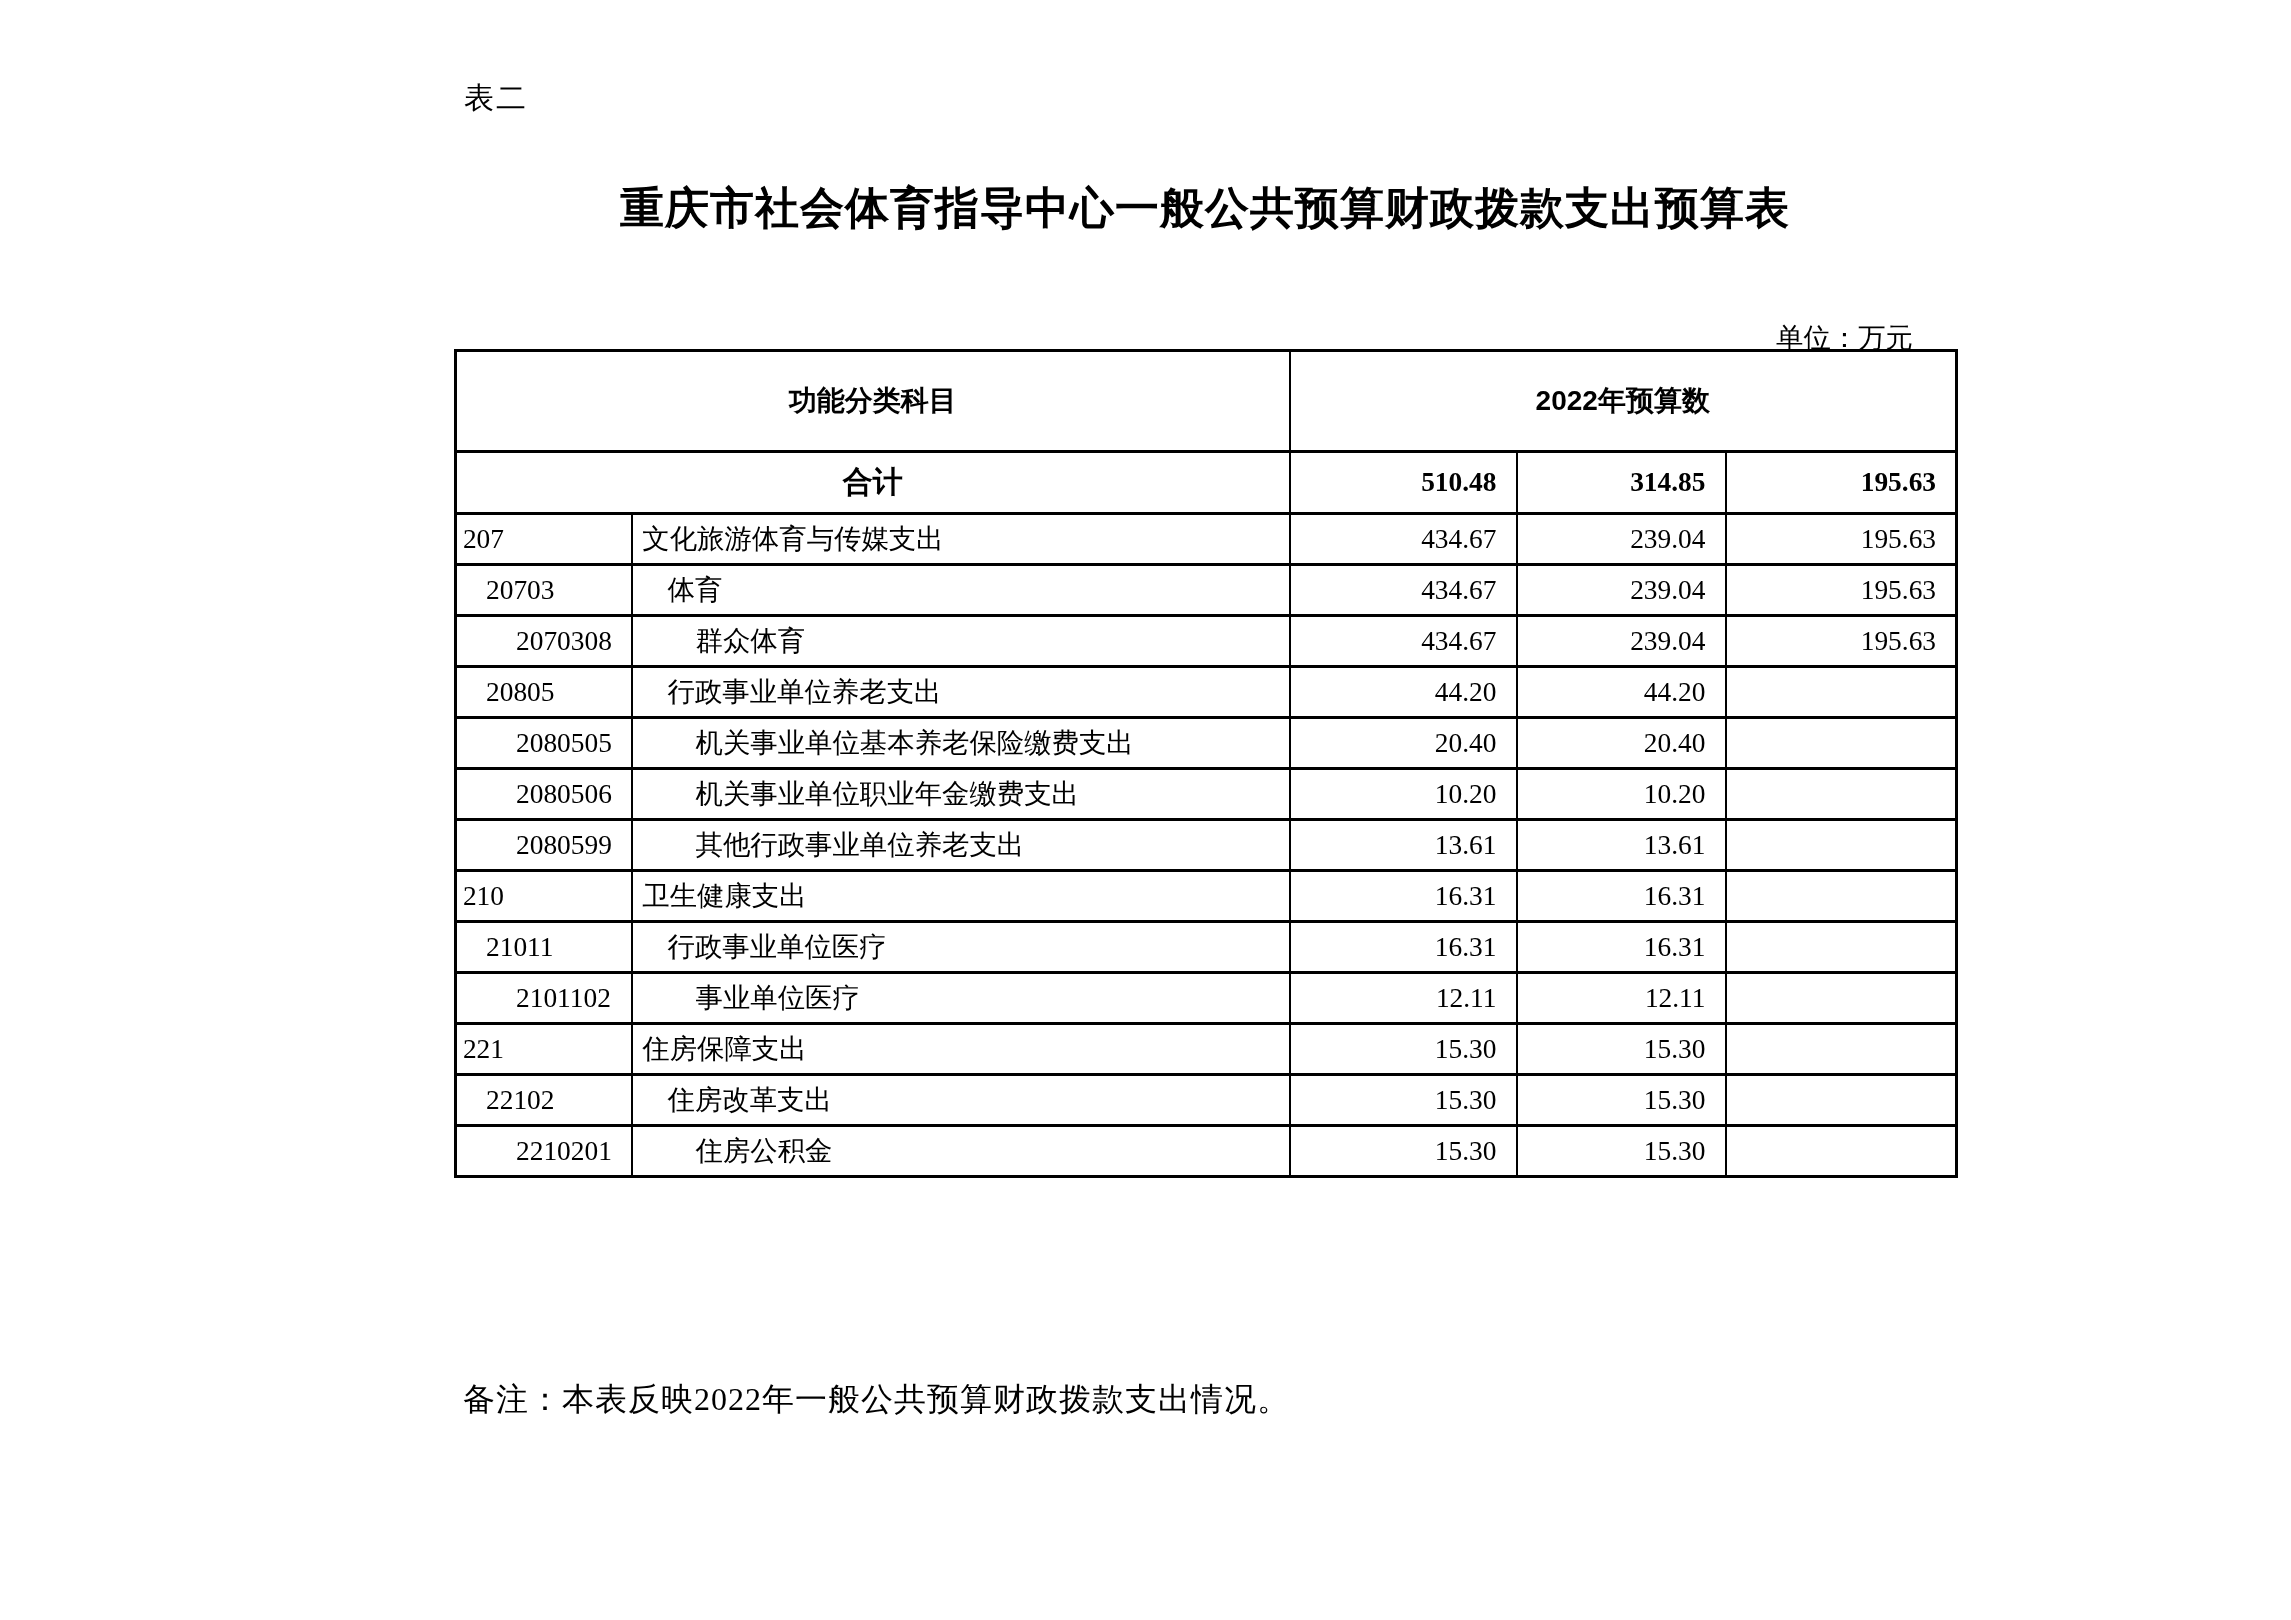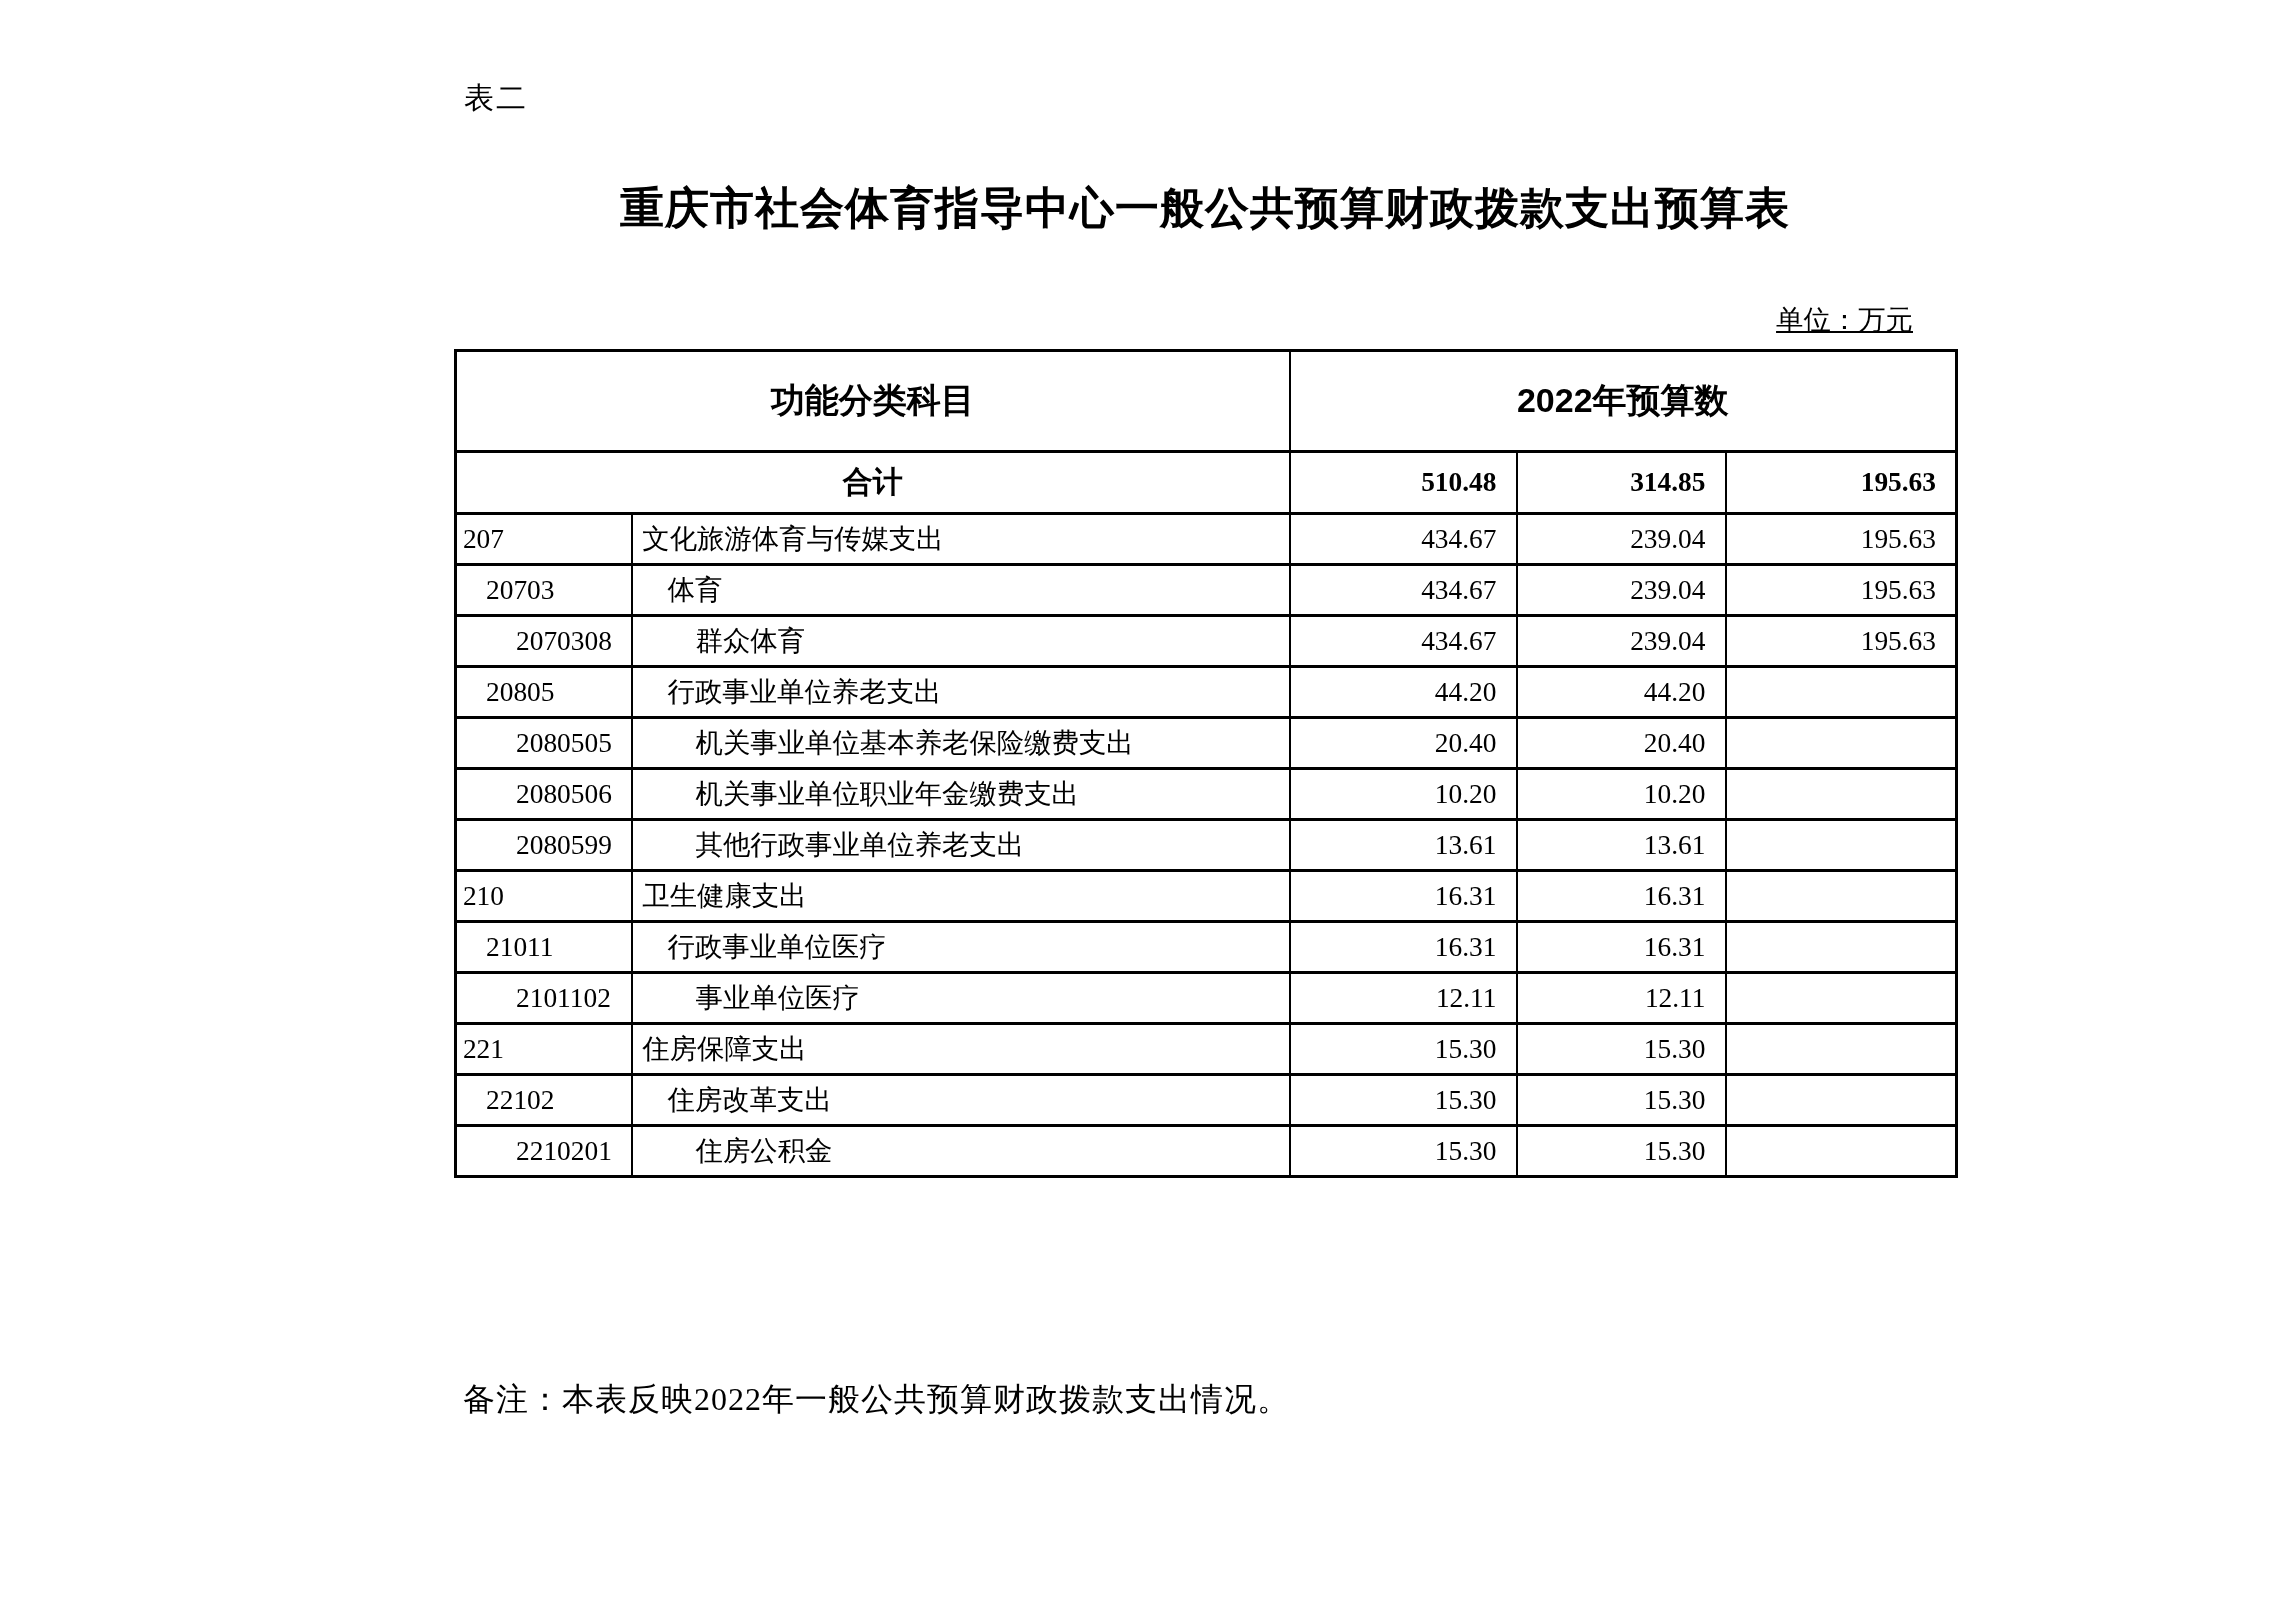--- a/index.html
+++ b/index.html
@@ -36,27 +36,26 @@
     text-align: center;
     font-family: "Liberation Sans", sans-serif;
     font-weight: bold;
     font-size: 44px;
     letter-spacing: 1px;
     white-space: nowrap;
   }
   .unit-label {
     position: absolute;
     left: 414px;
-    top: 302px;
+    top: 320px;
     width: 1502px;
     text-align: right;
     padding-right: 43px;
     font-size: 27.4px;
     font-family: "Liberation Serif", serif;
-    text-decoration: underline;
   }
   table.budget {
     position: absolute;
     left: 414px;
     top: 349px;
     width: 1502px;
     border-collapse: collapse;
     table-layout: fixed;
     border: 3.9px solid #000000;
   }
@@ -66,21 +65,21 @@
     border-right: 2.9px solid #000000;
     border-top: 3.9px solid #000000;
     border-bottom: 3.9px solid #000000;
     overflow: hidden;
     white-space: nowrap;
   }
   tr.header-group th {
     height: 101px;
     font-family: "Liberation Sans", sans-serif;
     font-weight: bold;
-    font-size: 34px;
+    font-size: 28px;
     text-align: center;
     vertical-align: middle;
   }
   tr.header-cols th {
     height: 79px;
     font-family: "Liberation Sans", sans-serif;
     font-weight: bold;
     font-size: 30px;
     text-align: center;
     vertical-align: middle;

